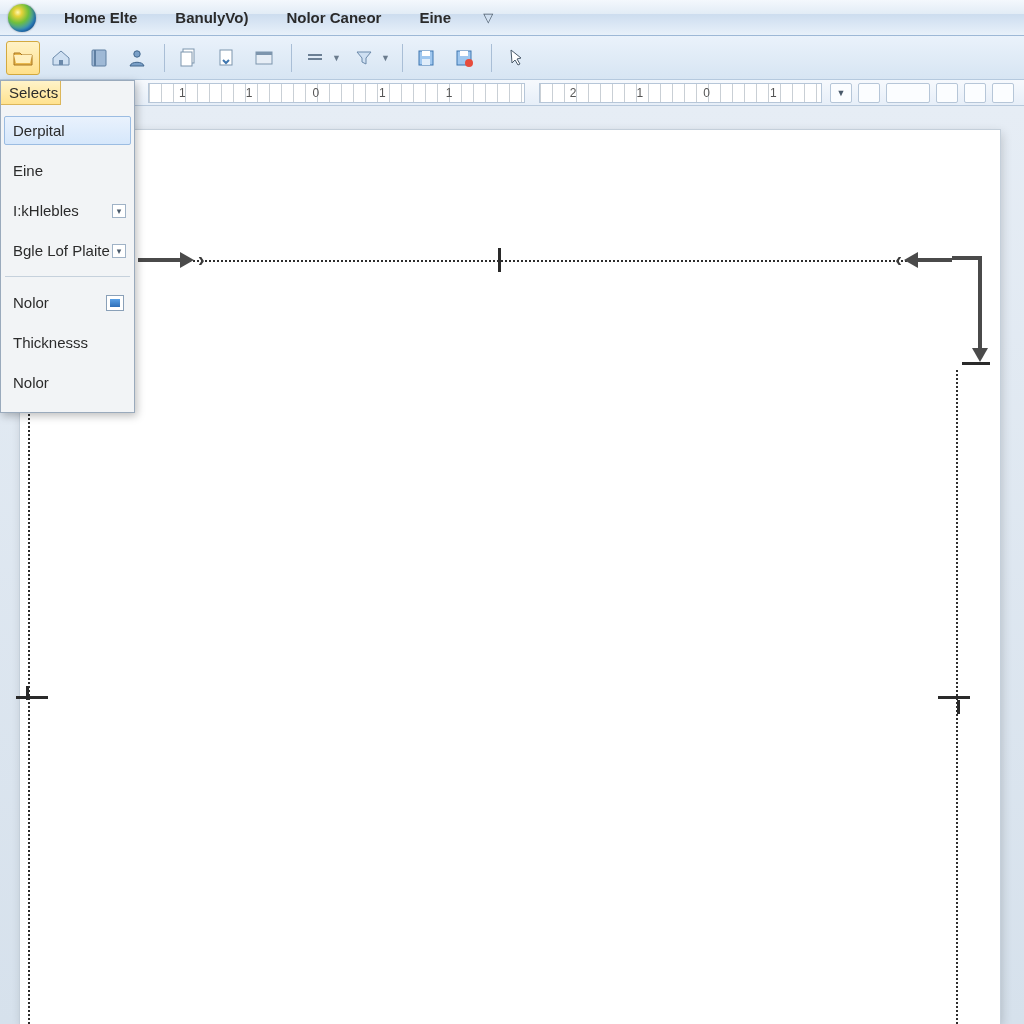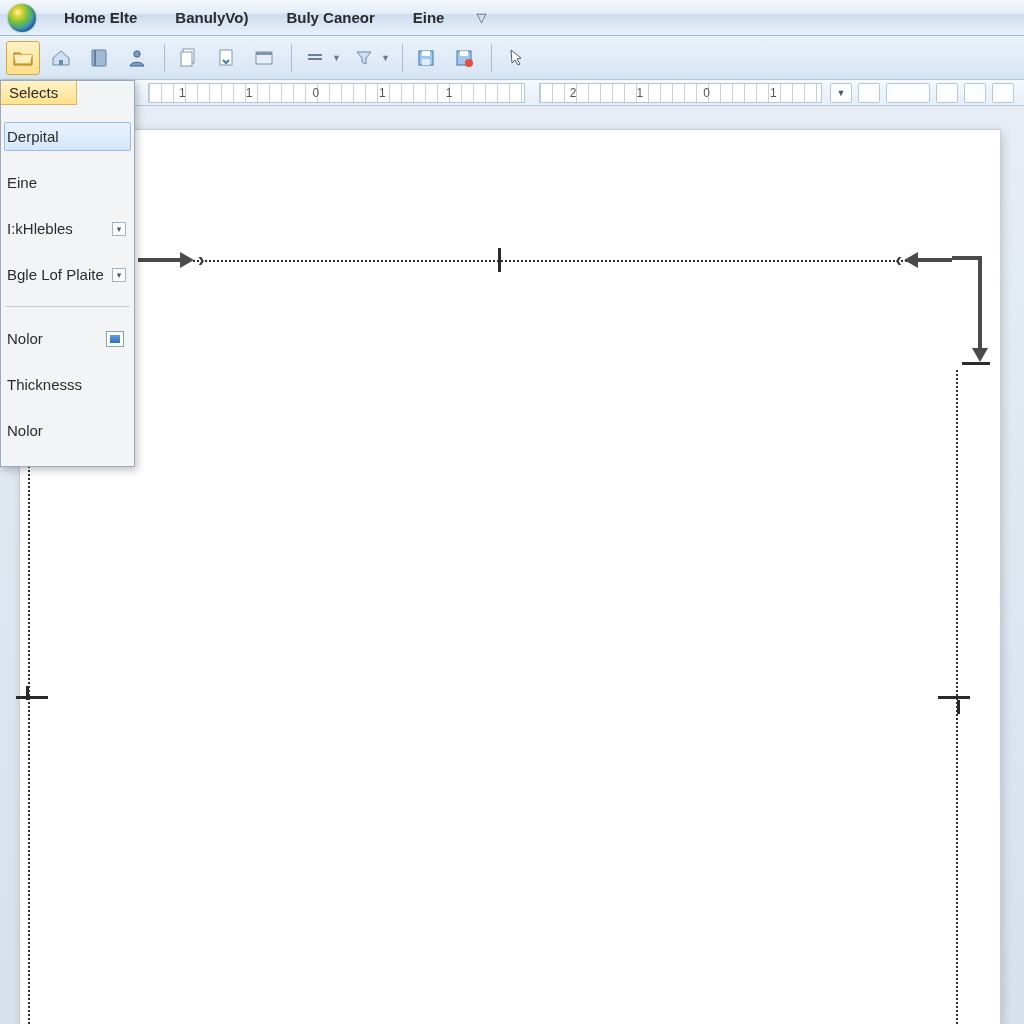--- a/index.html
+++ b/index.html
@@ -106,24 +106,24 @@
   .dropdown {
     position: absolute; left: 0; top: 80px; width: 135px;
     background: #f2f4f6; border: 1px solid #9aaabc;
     box-shadow: 2px 3px 8px rgba(0,0,0,.25);
     z-index: 20; font-size: 15px; color: #2b2b2b;
     padding-bottom: 4px;
   }
   .dd-header {
     background: linear-gradient(to bottom,#fff3c9,#ffe28f);
     border: 1px solid #dcb65a; border-left: none; border-top: none;
-    padding: 3px 8px; font-size: 15px; width: 76px;
+    padding: 3px 8px; font-size: 15px; width: 60px;
   }
   .dd-item {
-    padding: 5px 2px; position: relative; margin: 17px 3px;
+    padding: 5px 8px; position: relative; margin: 11px 3px;
     border: 1px solid transparent; border-radius: 2px;
   }
   .dd-item.hover {
     background: linear-gradient(to bottom,#e9f2fd,#d6e7fb);
     border-color: #9bbce2;
   }
   .dd-item .chev {
     position: absolute; right: 4px; top: 50%; transform: translateY(-50%);
     width: 14px; height: 14px; border: 1px solid #9fb2c6;
     background: #fff; font-size: 9px; line-height: 12px; text-align: center; color: #4a5a6a;
@@ -141,21 +141,21 @@
   
   svg.icon { width: 24px; height: 24px; }
 </style>
 </head>
 <body>
 
 <div class="menubar">
   <div class="app-orb"></div>
   <div class="menu-item">Home Elte</div>
   <div class="menu-item">BanulyVo)</div>
-  <div class="menu-item">Buly Caneor</div>
+  <div class="menu-item">Nolor Caneor</div>
   <div class="menu-item">Eine</div>
   <div class="menu-overflow">▽</div>
 </div>
 
 <div class="toolbar">
   <div class="tbtn sel">
     <svg class="icon" viewBox="0 0 24 24">
         <path fill="#e8b84e" stroke="#a8741f" d="M3 7h6l2 2h10v10H3z"></path>
         <path fill="#fff0bf" d="M3 9h18l-2 8H5z"></path>
       </svg>

